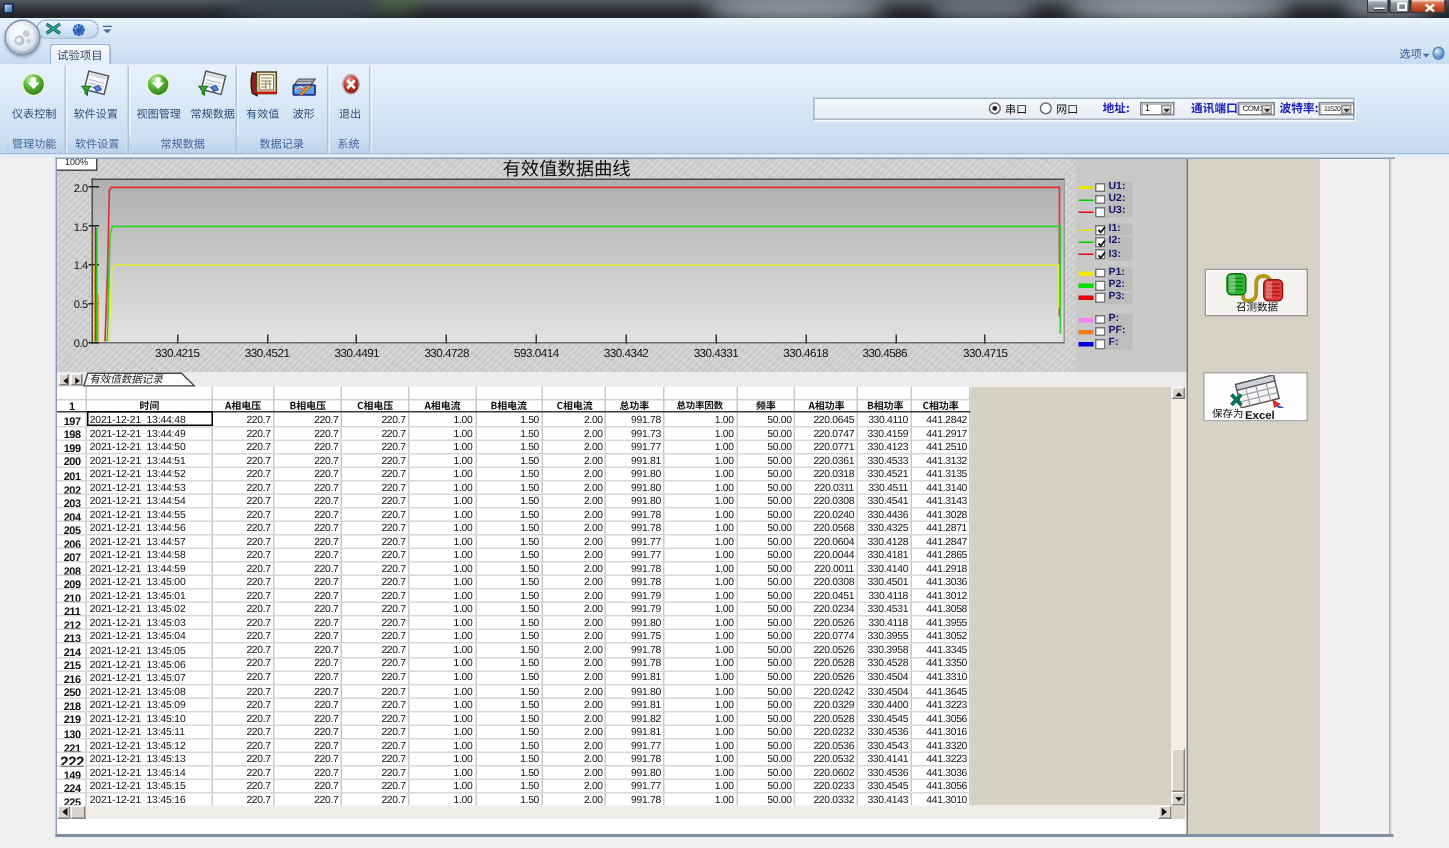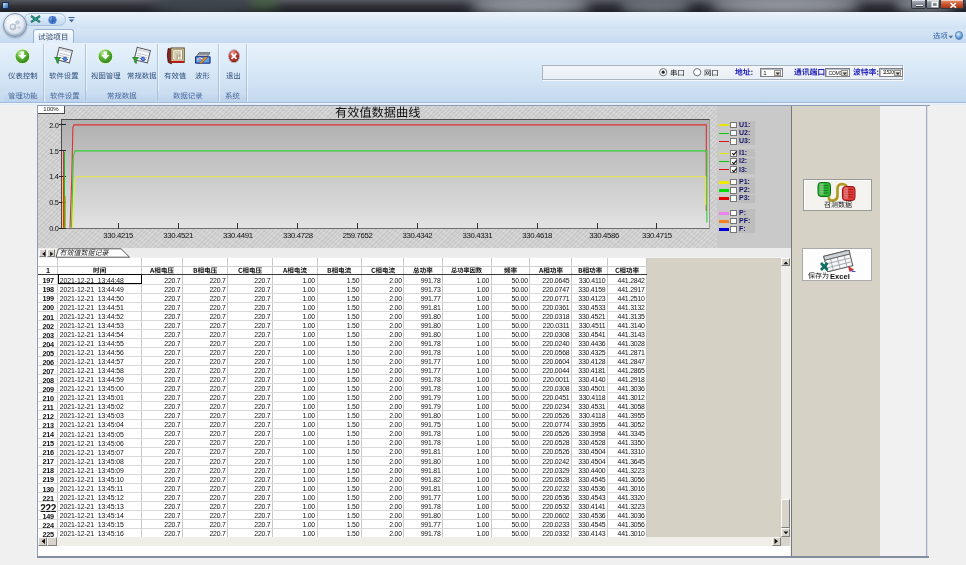--- a/index.html
+++ b/index.html
@@ -260,29 +260,29 @@
 <div style="position:absolute;left:44.5px;top:223.8px;width:14px;text-align:right;font-size:7.4px;color:#111;font-family:'Liberation Sans',sans-serif;letter-spacing:-0.3px">0.0</div>
 <div style="position:absolute;left:59px;top:227.5px;width:7px;height:1px;background:#222"></div>
 <div style="position:absolute;left:96.2px;top:231.3px;width:44px;text-align:center;font-size:7.8px;color:#111;font-family:'Liberation Sans',sans-serif;letter-spacing:-0.35px">330.4215</div>
 <div style="position:absolute;left:117.7px;top:222.5px;width:1px;height:6.5px;background:#333"></div>
 <div style="position:absolute;left:156.1px;top:231.3px;width:44px;text-align:center;font-size:7.8px;color:#111;font-family:'Liberation Sans',sans-serif;letter-spacing:-0.35px">330.4521</div>
 <div style="position:absolute;left:177.6px;top:222.5px;width:1px;height:6.5px;background:#333"></div>
 <div style="position:absolute;left:215.9px;top:231.3px;width:44px;text-align:center;font-size:7.8px;color:#111;font-family:'Liberation Sans',sans-serif;letter-spacing:-0.35px">330.4491</div>
 <div style="position:absolute;left:237.4px;top:222.5px;width:1px;height:6.5px;background:#333"></div>
 <div style="position:absolute;left:275.8px;top:231.3px;width:44px;text-align:center;font-size:7.8px;color:#111;font-family:'Liberation Sans',sans-serif;letter-spacing:-0.35px">330.4728</div>
 <div style="position:absolute;left:297.2px;top:222.5px;width:1px;height:6.5px;background:#333"></div>
-<div style="position:absolute;left:335.6px;top:231.3px;width:44px;text-align:center;font-size:7.8px;color:#111;font-family:'Liberation Sans',sans-serif;letter-spacing:-0.35px">259.7652</div>
+<div style="position:absolute;left:335.6px;top:231.3px;width:44px;text-align:center;font-size:7.8px;color:#111;font-family:'Liberation Sans',sans-serif;letter-spacing:-0.35px">593.0414</div>
 <div style="position:absolute;left:357.1px;top:222.5px;width:1px;height:6.5px;background:#333"></div>
 <div style="position:absolute;left:395.4px;top:231.3px;width:44px;text-align:center;font-size:7.8px;color:#111;font-family:'Liberation Sans',sans-serif;letter-spacing:-0.35px">330.4342</div>
 <div style="position:absolute;left:416.9px;top:222.5px;width:1px;height:6.5px;background:#333"></div>
 <div style="position:absolute;left:455.3px;top:231.3px;width:44px;text-align:center;font-size:7.8px;color:#111;font-family:'Liberation Sans',sans-serif;letter-spacing:-0.35px">330.4331</div>
 <div style="position:absolute;left:476.8px;top:222.5px;width:1px;height:6.5px;background:#333"></div>
 <div style="position:absolute;left:515.1px;top:231.3px;width:44px;text-align:center;font-size:7.8px;color:#111;font-family:'Liberation Sans',sans-serif;letter-spacing:-0.35px">330.4618</div>
 <div style="position:absolute;left:536.6px;top:222.5px;width:1px;height:6.5px;background:#333"></div>
-<div style="position:absolute;left:575px;top:231.3px;width:44px;text-align:right;font-size:7.8px;color:#111;font-family:'Liberation Sans',sans-serif;letter-spacing:-0.35px">330.4586</div>
+<div style="position:absolute;left:575px;top:231.3px;width:44px;text-align:left;font-size:7.8px;color:#111;font-family:'Liberation Sans',sans-serif;letter-spacing:-0.35px">330.4586</div>
 <div style="position:absolute;left:596.5px;top:222.5px;width:1px;height:6.5px;background:#333"></div>
 <div style="position:absolute;left:634.9px;top:231.3px;width:44px;text-align:center;font-size:7.8px;color:#111;font-family:'Liberation Sans',sans-serif;letter-spacing:-0.35px">330.4715</div>
 <div style="position:absolute;left:656.4px;top:222.5px;width:1px;height:6.5px;background:#333"></div>
 <svg class="ab" style="left:61px;top:119px" width="650" height="110">
       <polyline points="1.9,58 1.9,108.7" fill="none" stroke="#d8d820" stroke-width="1.0"></polyline>
       <polyline points="2.6,32 2.6,108.7" fill="none" stroke="#dd2222" stroke-width="1.0"></polyline>
       <polyline points="3.5,33 3.5,108.7" fill="none" stroke="#22bb22" stroke-width="1.0"></polyline>
       <polyline points="4.3,77 4.3,108.7" fill="none" stroke="#dd8822" stroke-width="1.0"></polyline>
       <polyline points="9,108.7 10.7,61 11.9,8.2 13.2,5.9 645.3,5.9 645.3,92" fill="none" stroke="#e03030" stroke-width="1.1"></polyline>
       <polyline points="10.5,108.7 12.4,37 14,31.9 645.9,31.9 645.9,103.5" fill="none" stroke="#2ed22e" stroke-width="1.1"></polyline>
@@ -718,21 +718,21 @@
       <div style="position:absolute;left:275px;top:448.4px;width:40px;text-align:right;font-size:6.9px;color:#111;font-family:'Liberation Sans',sans-serif;letter-spacing:-0.2px">1.00</div>
       <div style="position:absolute;left:319.4px;top:448.4px;width:40px;text-align:right;font-size:6.9px;color:#111;font-family:'Liberation Sans',sans-serif;letter-spacing:-0.2px">1.50</div>
       <div style="position:absolute;left:361.9px;top:448.4px;width:40px;text-align:right;font-size:6.9px;color:#111;font-family:'Liberation Sans',sans-serif;letter-spacing:-0.2px">2.00</div>
       <div style="position:absolute;left:400.6px;top:448.4px;width:40px;text-align:right;font-size:6.9px;color:#111;font-family:'Liberation Sans',sans-serif;letter-spacing:-0.2px">991.81</div>
       <div style="position:absolute;left:449.1px;top:448.4px;width:40px;text-align:right;font-size:6.9px;color:#111;font-family:'Liberation Sans',sans-serif;letter-spacing:-0.2px">1.00</div>
       <div style="position:absolute;left:487.8px;top:448.4px;width:40px;text-align:right;font-size:6.9px;color:#111;font-family:'Liberation Sans',sans-serif;letter-spacing:-0.2px">50.00</div>
       <div style="position:absolute;left:529.4px;top:448.4px;width:40px;text-align:right;font-size:6.9px;color:#111;font-family:'Liberation Sans',sans-serif;letter-spacing:-0.2px">220.0526</div>
       <div style="position:absolute;left:565.4px;top:448.4px;width:40px;text-align:right;font-size:6.9px;color:#111;font-family:'Liberation Sans',sans-serif;letter-spacing:-0.2px">330.4504</div>
       <div style="position:absolute;left:604.7px;top:448.4px;width:40px;text-align:right;font-size:6.9px;color:#111;font-family:'Liberation Sans',sans-serif;letter-spacing:-0.2px">441.3310</div>
       <div style="position:absolute;left:38.3px;top:455.6px;width:608.4px;height:0.8px;background:#d8d8d8"></div>
-      <div style="position:absolute;left:38.6px;top:457.3px;width:19px;text-align:center;font-size:7.3px;font-weight:bold;color:#111;font-family:'Liberation Sans',sans-serif;letter-spacing:-0.3px">217</div>
+      <div style="position:absolute;left:38.6px;top:457.3px;width:19px;text-align:center;font-size:7.3px;font-weight:bold;color:#111;font-family:'Liberation Sans',sans-serif;letter-spacing:-0.3px">250</div>
       <div style="position:absolute;left:59.8px;top:457.6px;font-size:6.9px;color:#111;font-family:'Liberation Sans',sans-serif;letter-spacing:-0.1px">2021-12-21&nbsp; 13:45:08</div>
       <div style="position:absolute;left:140.5px;top:457.5px;width:40px;text-align:right;font-size:6.9px;color:#111;font-family:'Liberation Sans',sans-serif;letter-spacing:-0.2px">220.7</div>
       <div style="position:absolute;left:185.7px;top:457.5px;width:40px;text-align:right;font-size:6.9px;color:#111;font-family:'Liberation Sans',sans-serif;letter-spacing:-0.2px">220.7</div>
       <div style="position:absolute;left:230.5px;top:457.5px;width:40px;text-align:right;font-size:6.9px;color:#111;font-family:'Liberation Sans',sans-serif;letter-spacing:-0.2px">220.7</div>
       <div style="position:absolute;left:275px;top:457.5px;width:40px;text-align:right;font-size:6.9px;color:#111;font-family:'Liberation Sans',sans-serif;letter-spacing:-0.2px">1.00</div>
       <div style="position:absolute;left:319.4px;top:457.5px;width:40px;text-align:right;font-size:6.9px;color:#111;font-family:'Liberation Sans',sans-serif;letter-spacing:-0.2px">1.50</div>
       <div style="position:absolute;left:361.9px;top:457.5px;width:40px;text-align:right;font-size:6.9px;color:#111;font-family:'Liberation Sans',sans-serif;letter-spacing:-0.2px">2.00</div>
       <div style="position:absolute;left:400.6px;top:457.5px;width:40px;text-align:right;font-size:6.9px;color:#111;font-family:'Liberation Sans',sans-serif;letter-spacing:-0.2px">991.80</div>
       <div style="position:absolute;left:449.1px;top:457.5px;width:40px;text-align:right;font-size:6.9px;color:#111;font-family:'Liberation Sans',sans-serif;letter-spacing:-0.2px">1.00</div>
       <div style="position:absolute;left:487.8px;top:457.5px;width:40px;text-align:right;font-size:6.9px;color:#111;font-family:'Liberation Sans',sans-serif;letter-spacing:-0.2px">50.00</div>

